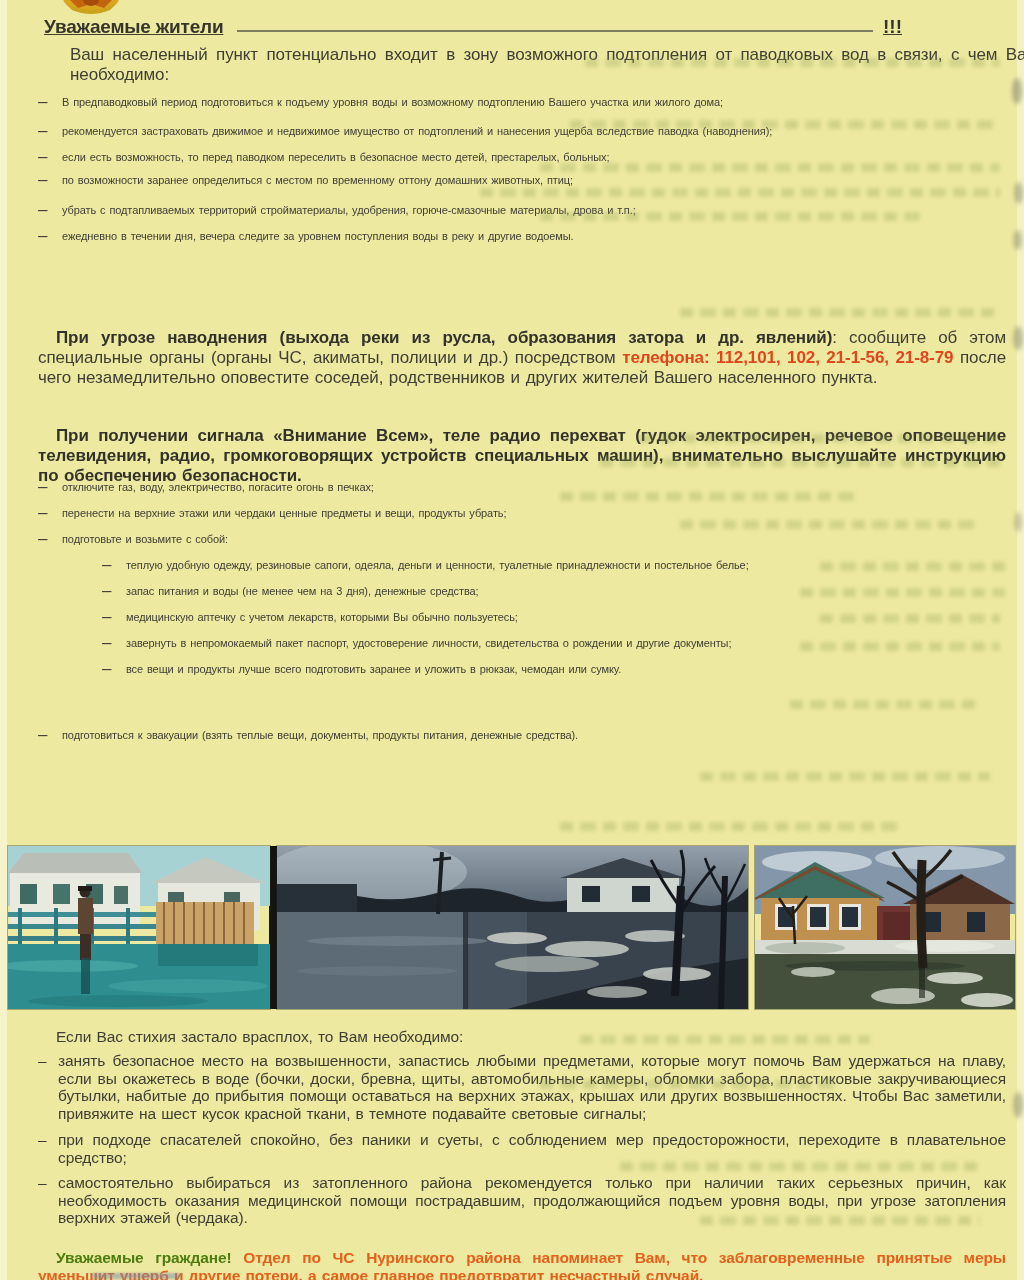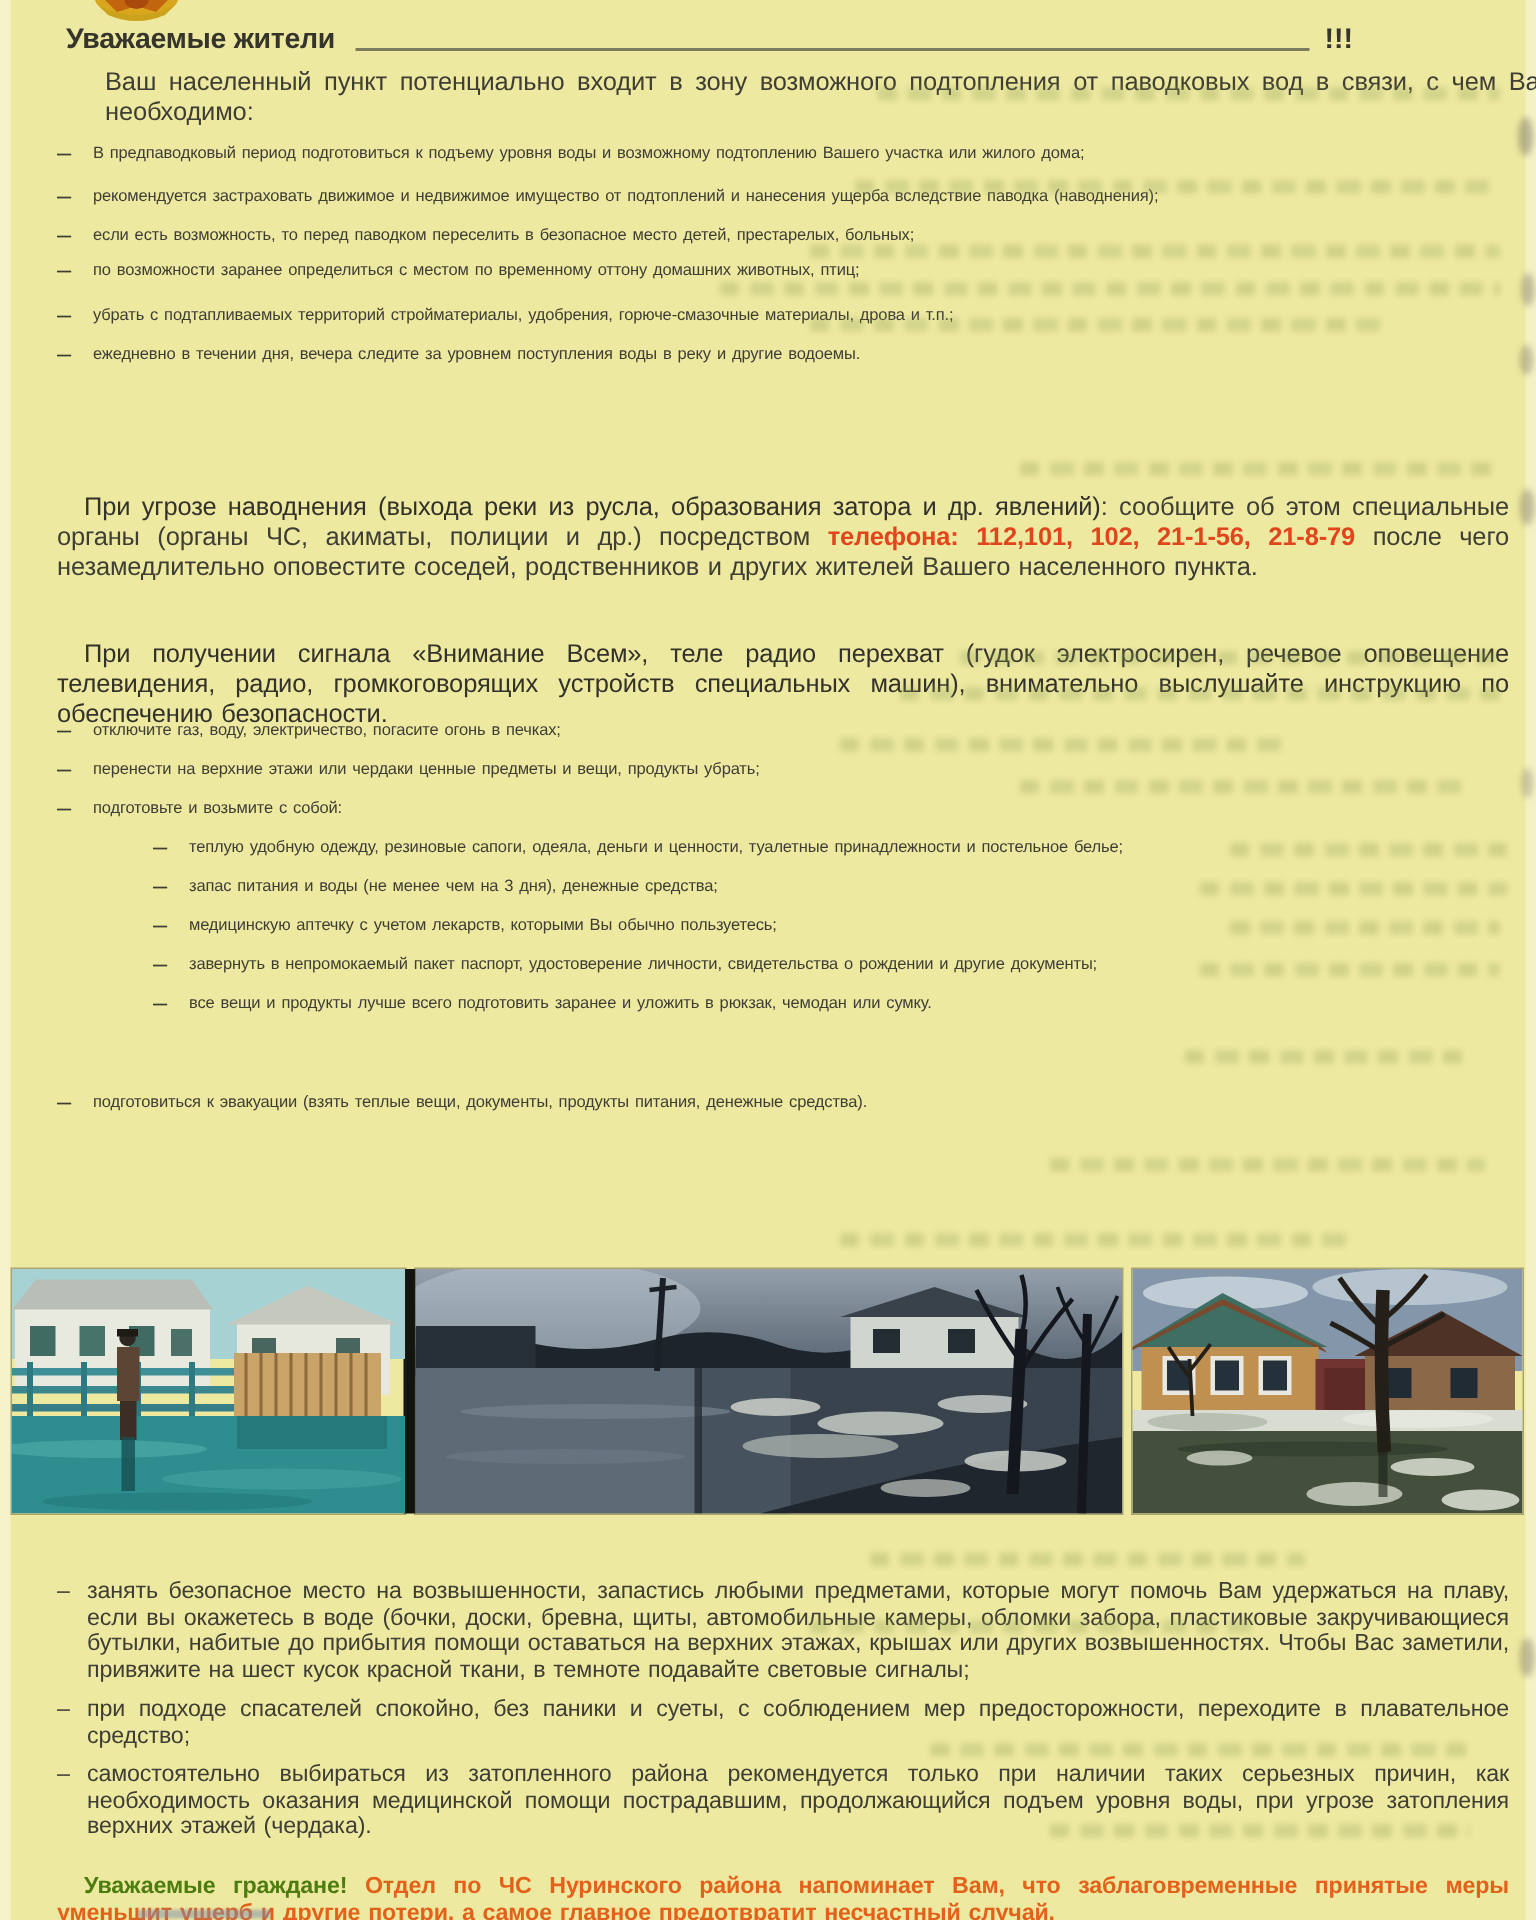--- a/index.html
+++ b/index.html
@@ -12,29 +12,29 @@
     background-color:#eeе9a1;
     background-color:#eee9a1;
     font-family:"Liberation Sans","DejaVu Sans",sans-serif;
     color:#3f3e34;
   }
   .edge-left{position:absolute;left:0;top:0;width:7px;height:1280px;background:#f7f5d6;opacity:.8;}
   .edge-right{position:absolute;right:0;top:0;width:7px;height:1280px;background:#f6f3d2;opacity:.75;}
   .smudge{position:absolute;border-radius:50%;background:#6e6c58;filter:blur(2px);}
 
   
-  .header{position:absolute;left:44px;top:16px;width:858px;display:flex;align-items:center;}
+  .header{position:absolute;left:44px;top:16px;width:858px;display:flex;align-items:flex-start;text-decoration:underline;}
   .title{font-weight:700;font-size:19px;color:#36352c;white-space:nowrap;letter-spacing:-0.2px;}
   .blank-line{flex:1;border-bottom:2px solid #62604f;margin:0 10px 3px 14px;height:14px;opacity:.8;}
   .excl{font-weight:700;font-size:19px;color:#36352c;}
 
   .para{position:absolute;left:38px;width:968px;margin:0;font-size:17px;line-height:20px;
         text-align:justify;letter-spacing:-0.1px;word-spacing:1px;}
   .indent{text-indent:18px;}
-  .bold{font-weight:400;color:#33322a;}
+  .bold{font-weight:700;color:#33322a;}
   .red{color:#e0451c;font-weight:700;}
 
   .bullets{position:absolute;left:38px;width:968px;}
   .row{display:flex;align-items:flex-start;}
   .dash{flex:none;width:24px;font-size:17px;line-height:20px;}
   .txt{flex:1;font-size:11px;line-height:20px;text-align:justify;letter-spacing:-0.1px;word-spacing:1px;}
   .b1 .row:nth-child(1){margin-bottom:9px;}
   .b1 .row:nth-child(2){margin-bottom:6px;}
   .b1 .row:nth-child(3){margin-bottom:3px;}
   .b1 .row:nth-child(4){margin-bottom:10px;}
@@ -286,20 +286,21 @@
       <ellipse cx="232" cy="154" rx="26" ry="7" fill="#d6dbce" opacity=".9"></ellipse>
       <g stroke="#241f18" fill="none">
         <path d="M168,122 C166,92 165,58 167,14" stroke-width="9"></path>
         <path d="M167,40 Q150,24 138,6 M167,34 Q184,20 196,4 M167,52 Q190,40 208,30 M167,56 Q148,44 132,36" stroke-width="3.5"></path>
         <path d="M40,98 L38,60 M38,72 Q30,62 24,52 M38,68 Q46,58 52,50" stroke-width="2.5"></path>
       </g>
       <line x1="167" y1="108" x2="167" y2="152" stroke="#1c1f19" stroke-width="6" opacity=".6"></line>
     </svg>
   </div>
 
+  <p class="para small" style="top:1028px;left:56px;width:950px;">Если Вас стихия застало  врасплох, то Вам необходимо:</p>
 
   <div class="bullets b3 small" style="top:1052px;">
     <div class="row">
       <span class="dash" style="width:20px;">–</span>
       <span class="txt">занять безопасное место на возвышенности, запастись любыми предметами, которые могут помочь Вам удержаться на плаву, если вы окажетесь в воде (бочки, доски, бревна, щиты, автомобильные камеры, обломки забора, пластиковые закручивающиеся бутылки, набитые до прибытия помощи оставаться на верхних этажах, крышах или других возвышенностях. Чтобы Вас заметили, привяжите на шест кусок красной ткани, в темноте подавайте световые сигналы;</span>
     </div>
     <div class="row">
       <span class="dash" style="width:20px;">–</span>
       <span class="txt">при подходе спасателей спокойно, без паники и суеты, с соблюдением мер предосторожности, переходите в плавательное средство;</span>
     </div>

